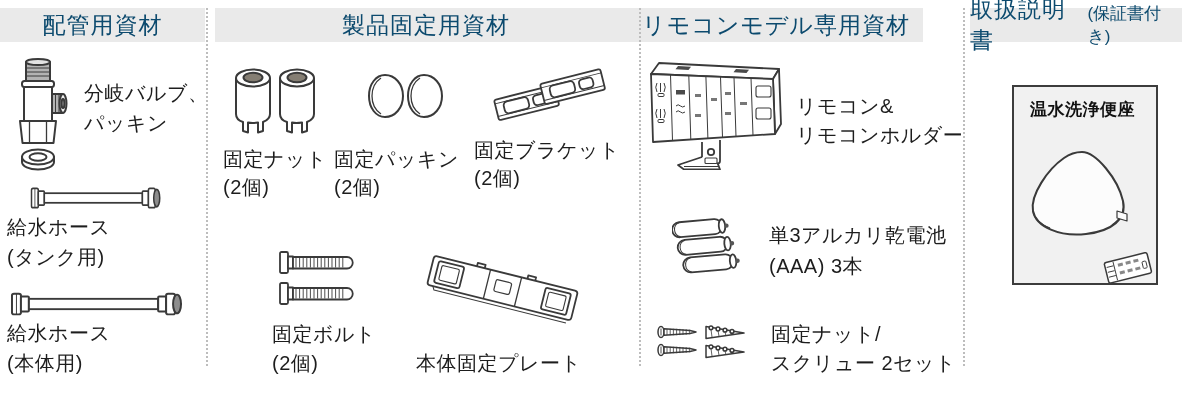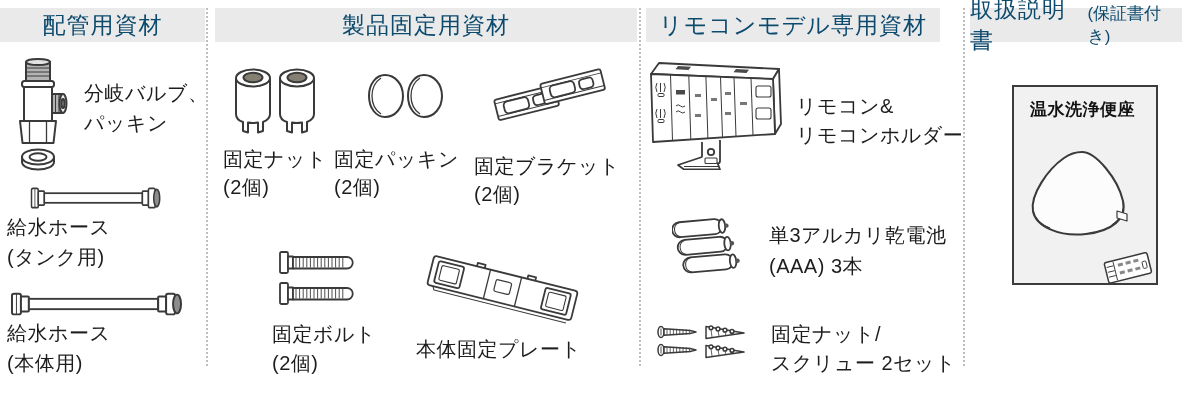--- a/index.html
+++ b/index.html
@@ -23,21 +23,21 @@
 <body>
 
 <div class="canvas">
 
   <div class="hdr" style="left:0;width:205px">
     <span>配管用資材</span>
   </div>
   <div class="hdr" style="left:215px;width:422px">
     <span>製品固定用資材</span>
   </div>
-  <div class="hdr" style="left:646px;width:294px">
+  <div class="hdr" style="left:629px;width:294px">
     <span>リモコンモデル専用資材</span>
   </div>
   <div class="hdr" style="left:970px;width:212px">
     <span>取扱説明書</span>
       <span class="note">(保証書付き)</span>
   </div>
 
   <div class="divider" style="left:206px"></div>
   <div class="divider" style="left:639px"></div>
   <div class="divider" style="left:963px"></div>
@@ -131,21 +131,21 @@
         <rect x="38" y="5.5" width="14" height="10" rx="3.5"></rect>
       </g>
     </defs>
     <g transform="translate(2,36) rotate(-14)">
         <use href="#brkA"></use>
       </g>
     <g transform="translate(48,20) rotate(-14)">
         <use href="#brkA"></use>
       </g>
   </svg>
-  <div class="lbl ctr" style="left:474px;top:152px;width:144px;line-height:28px">
+  <div class="lbl ctr" style="left:474px;top:136px;width:144px;line-height:28px">
     <span>固定ブラケット</span>
     <span>(2個)</span>
   </div>
 
   <svg class="item-icon" style="left:277px;top:251px" width="90" height="58" viewBox="0 0 90 58">
     <g id="boltA" fill="#fff" stroke="#3a3a3a" stroke-width="1.8" stroke-linejoin="round">
       <rect x="3" y="1" width="8" height="21" rx="1.5"></rect>
       <rect x="11" y="5.5" width="5" height="12"></rect>
       <path d="M16 6 H70 a5.75 5.75 0 0 1 0 11.5 H16 z"></path>
       <path d="M19 7 v9.5 m3.6 -9.5 v9.5 m3.6 -9.5 v9.5 m3.6 -9.5 v9.5 m3.6 -9.5 v9.5 m3.6 -9.5 v9.5 m3.6 -9.5 v9.5 m3.6 -9.5 v9.5 m3.6 -9.5 v9.5 m3.6 -9.5 v9.5 m3.6 -9.5 v9.5 m3.6 -9.5 v9.5 m3.6 -9.5 v9.5 m3.6 -9.5 v9.5" stroke-width="0.9" fill="none"></path>
@@ -163,21 +163,21 @@
       <rect x="4" y="27" width="148" height="30" rx="3"></rect>
       <path d="M10 57 l2 3.5 h136" stroke-width="1.1" fill="none"></path>
       <rect x="10" y="31" width="26" height="22" rx="2"></rect>
       <rect x="14" y="34.5" width="18" height="15" rx="1.5" stroke-width="1.1"></rect>
       <rect x="120" y="31" width="26" height="22" rx="2"></rect>
       <rect x="124" y="34.5" width="18" height="15" rx="1.5" stroke-width="1.1"></rect>
       <path d="M62 27 v30 M94 27 v30" stroke-width="1.3" fill="none"></path>
       <rect x="70" y="35" width="16" height="12" rx="2" stroke-width="1.2"></rect>
     </g>
   </svg>
-  <div class="lbl ctr" style="left:416px;top:334px;width:170px">
+  <div class="lbl ctr" style="left:416px;top:348px;width:170px">
     <span>本体固定プレート</span>
   </div>
 
   <svg class="item-icon" style="left:646px;top:56px" width="142" height="114" viewBox="0 0 142 114">
     <g fill="#fff" stroke="#3a3a3a" stroke-width="1.8" stroke-linejoin="round">
       <polygon points="5,18 13,7 133,13 127,23"></polygon>
       <polygon points="32,10 45,10.7 42.5,14 29.5,13.3" fill="#4a4a4a" stroke="none"></polygon>
       <polygon points="90,13 103,13.7 100.5,17 87.5,16.3" fill="#4a4a4a" stroke="none"></polygon>
       <polygon points="127,23 133,13 135,68 129,78"></polygon>
       <polygon points="5,18 127,23 129,78 7,86"></polygon>

